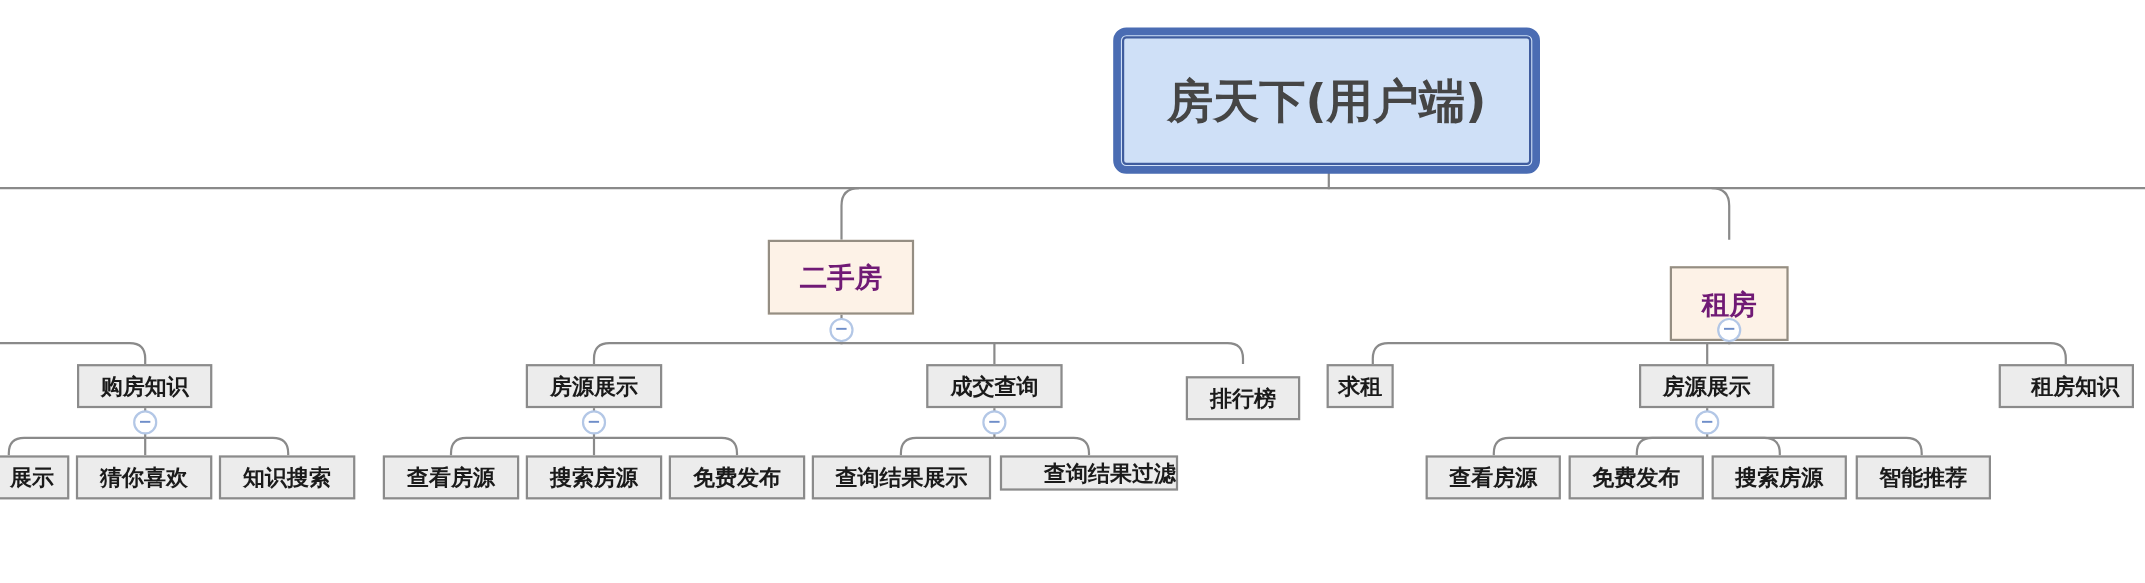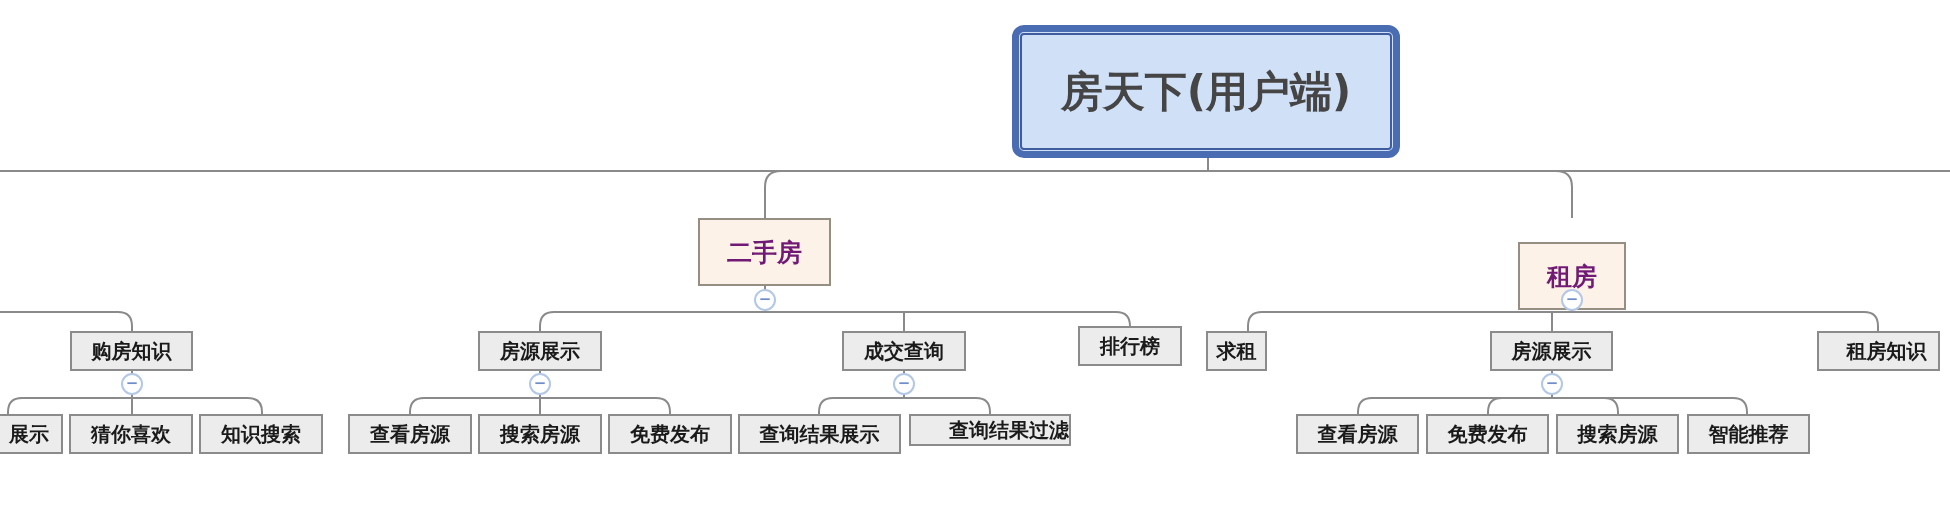--- a/index.html
+++ b/index.html
@@ -145,21 +145,21 @@
     </div>
     <div class="node leaf" style="left: 70px; top: 331px; width: 123px; height: 40px;">
       <span>购房知识</span>
     </div>
     <div class="node leaf" style="left: 478px; top: 331px; width: 124px; height: 40px;">
       <span>房源展示</span>
     </div>
     <div class="node leaf" style="left: 842px; top: 331px; width: 124px; height: 40px;">
       <span>成交查询</span>
     </div>
-    <div class="node leaf" style="left: 1078px; top: 326px; width: 104px; height: 40px;">
+    <div class="node leaf" style="left: 1078px; top: 342px; width: 104px; height: 40px;">
       <span>排行榜</span>
     </div>
     <div class="node leaf" style="left: 1206px; top: 331px; width: 61px; height: 40px;">
       <span>求租</span>
     </div>
     <div class="node leaf" style="left: 1490px; top: 331px; width: 123px; height: 40px;">
       <span>房源展示</span>
     </div>
     <div class="node leaf" style="left: 1817px; top: 331px; width: 123px; height: 40px; padding-left: 16px;">
       <span>租房知识</span>

